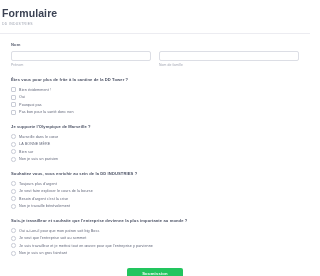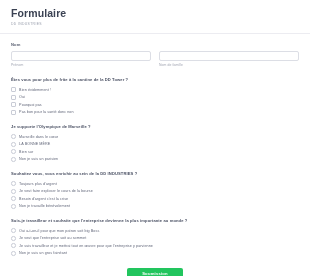--- a/index.html
+++ b/index.html
@@ -19,21 +19,21 @@
   .form-page {
     width: 310px;
     height: 276px;
     box-sizing: border-box;
     background: #ffffff;
     position: relative;
   }
 
   
   .form-header {
-    padding: 7px 11px 6px 11px;
+    padding: 7px 11px 6px 2px;
     border-bottom: 1px solid #ececf1;
     background: #ffffff;
   }
   .form-title {
     font-size: 10.5px;
     font-weight: bold;
     letter-spacing: 0.1px;
     color: #3b4253;
     line-height: 13px;
     margin: 0 0 2px 0;

